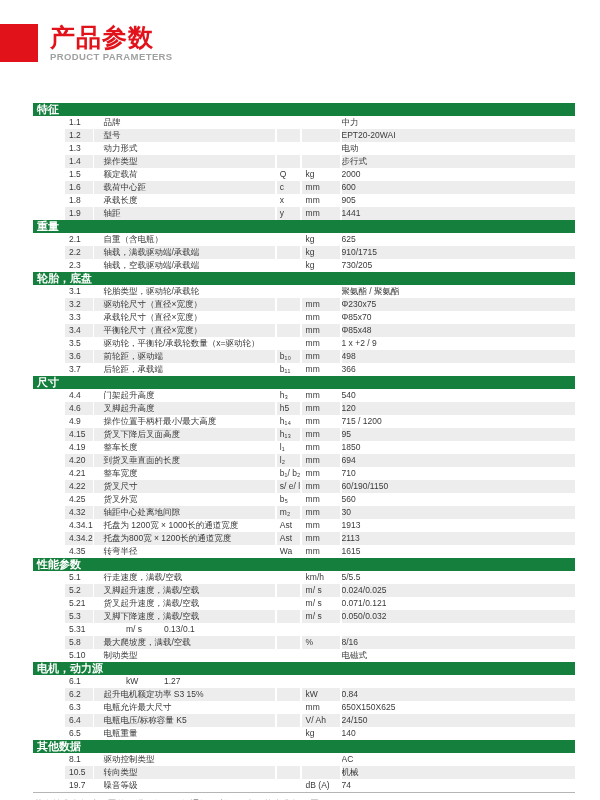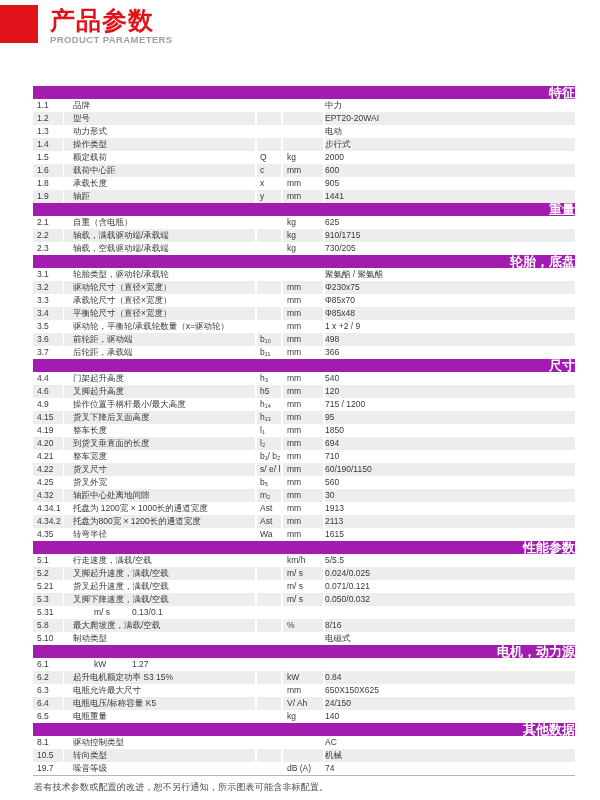--- a/index.html
+++ b/index.html
@@ -1,37 +1,37 @@
 <!DOCTYPE html>
 <html style="--accent: #e2121b;"><head>
 <meta charset="utf-8">
 <style>
   html,body{margin:0;padding:0;}
   body{
     width:600px;height:800px;background:#ffffff;overflow:hidden;
     font-family:"Liberation Sans","DejaVu Sans",sans-serif;
     color:#3a3a3a;
   }
-  .page-header{display:flex;align-items:flex-start;margin:5px 0 0 0;height:40px;}
+  .page-header{display:flex;align-items:flex-end;margin:22px 0 0 0;height:40px;}
   .red-square{width:38px;height:38px;background:var(--accent,#e2121b);flex:0 0 auto;}
   .titles{margin-left:12px;padding-top:2px;}
   .title-cn{color:var(--accent,#e2121b);font-size:25px;font-weight:bold;line-height:26px;letter-spacing:1px;}
   .title-en{color:#9fa0a0;font-size:9.5px;font-weight:bold;letter-spacing:0.4px;margin-top:1px;}
 
   .spec-table{
     margin:41px 0 0 33px;width:542px;
     border-bottom:1px solid #b5b5b5;
     font-size:8.5px;line-height:13px;
   }
   .section-bar{
-    height:13px;background:#a21caf;color:#ffffff;
-    font-weight:bold;font-size:13px;line-height:13px;
-    padding-left:4px;box-sizing:border-box;text-align:right;
+    height:13px;background:#15803d;color:#ffffff;
+    font-weight:bold;font-size:11px;line-height:13px;
+    padding-left:4px;box-sizing:border-box;
   }
-  .row{display:flex;height:13px;white-space:nowrap;}
+  .row{display:flex;height:13px;white-space:nowrap;margin-left:32px;}
   .section-rows .row:nth-child(odd){background:#ffffff;}
   .section-rows .row:nth-child(even){background:#ededed;}
   .cell{box-sizing:border-box;overflow:hidden;height:13px;}
   .c-no{width:31px;padding-left:4px;border-right:1px solid #ffffff;}
   .c-name{width:193px;padding-left:9px;border-right:2px solid #ffffff;}
   .c-sym{width:26px;padding-left:3px;border-right:2px solid #ffffff;}
   .c-unit{width:42px;padding-left:4px;border-right:2px solid #ffffff;}
   .c-val{width:248px;text-align:left;}
   .footnote{
     margin:5px 0 0 34px;font-size:9px;color:#4a4a4a;letter-spacing:0.2px;

